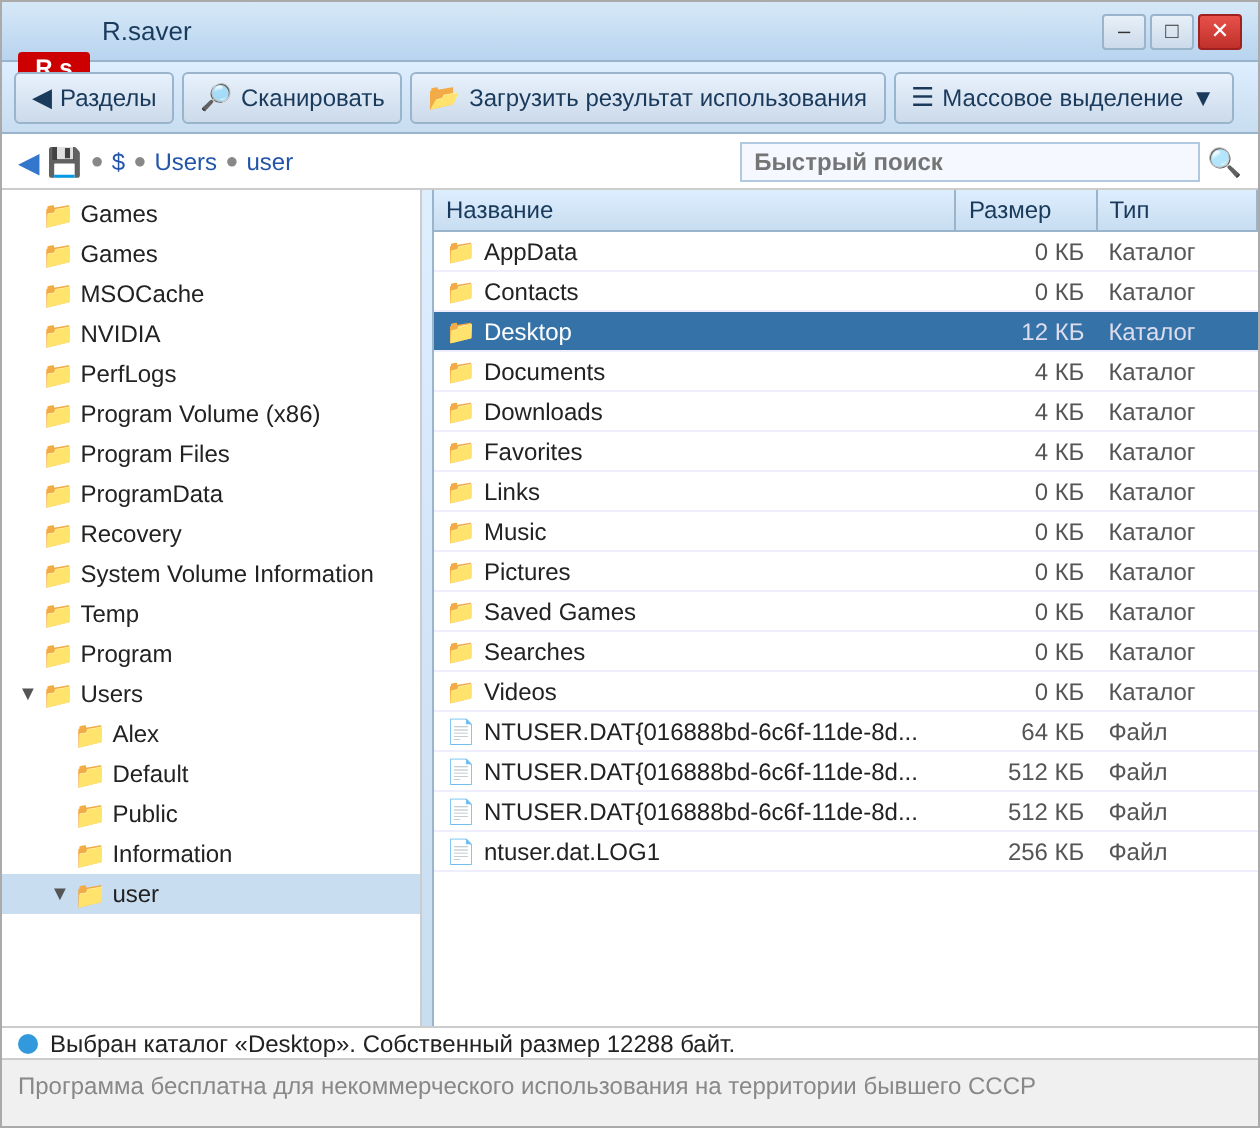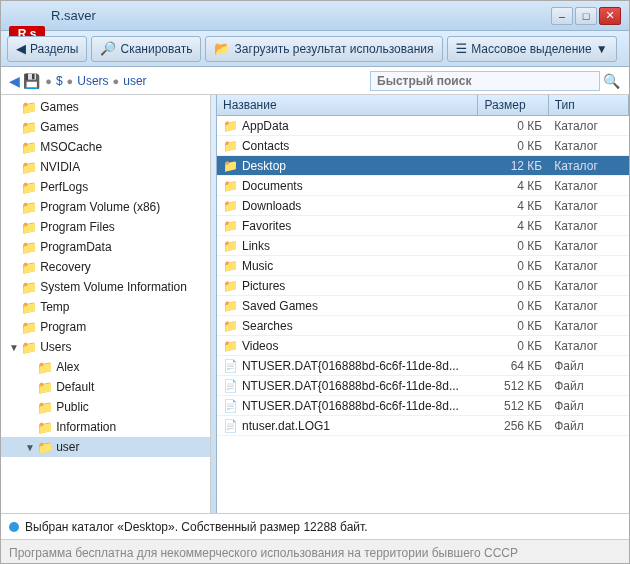--- a/index.html
+++ b/index.html
@@ -134,21 +134,21 @@
     .col-size { width: 70px; text-align: right; }
     .col-type { width: 80px; }
 
     
     .status-bar {
       background: white;
       border-top: 1px solid #ccc;
       padding: 4px 8px;
       color: #222;
       font-size: 12px;
-      height: 26px;
+      height: 16px;
       display: flex;
       align-items: center;
       gap: 6px;
     }
     .status-dot { width: 10px; height: 10px; background: #3399dd; border-radius: 50%; flex-shrink: 0; }
     .footer-bar {
       background: #f0f0f0;
       border-top: 1px solid #ccc;
       padding: 4px 8px;
       color: #888;

